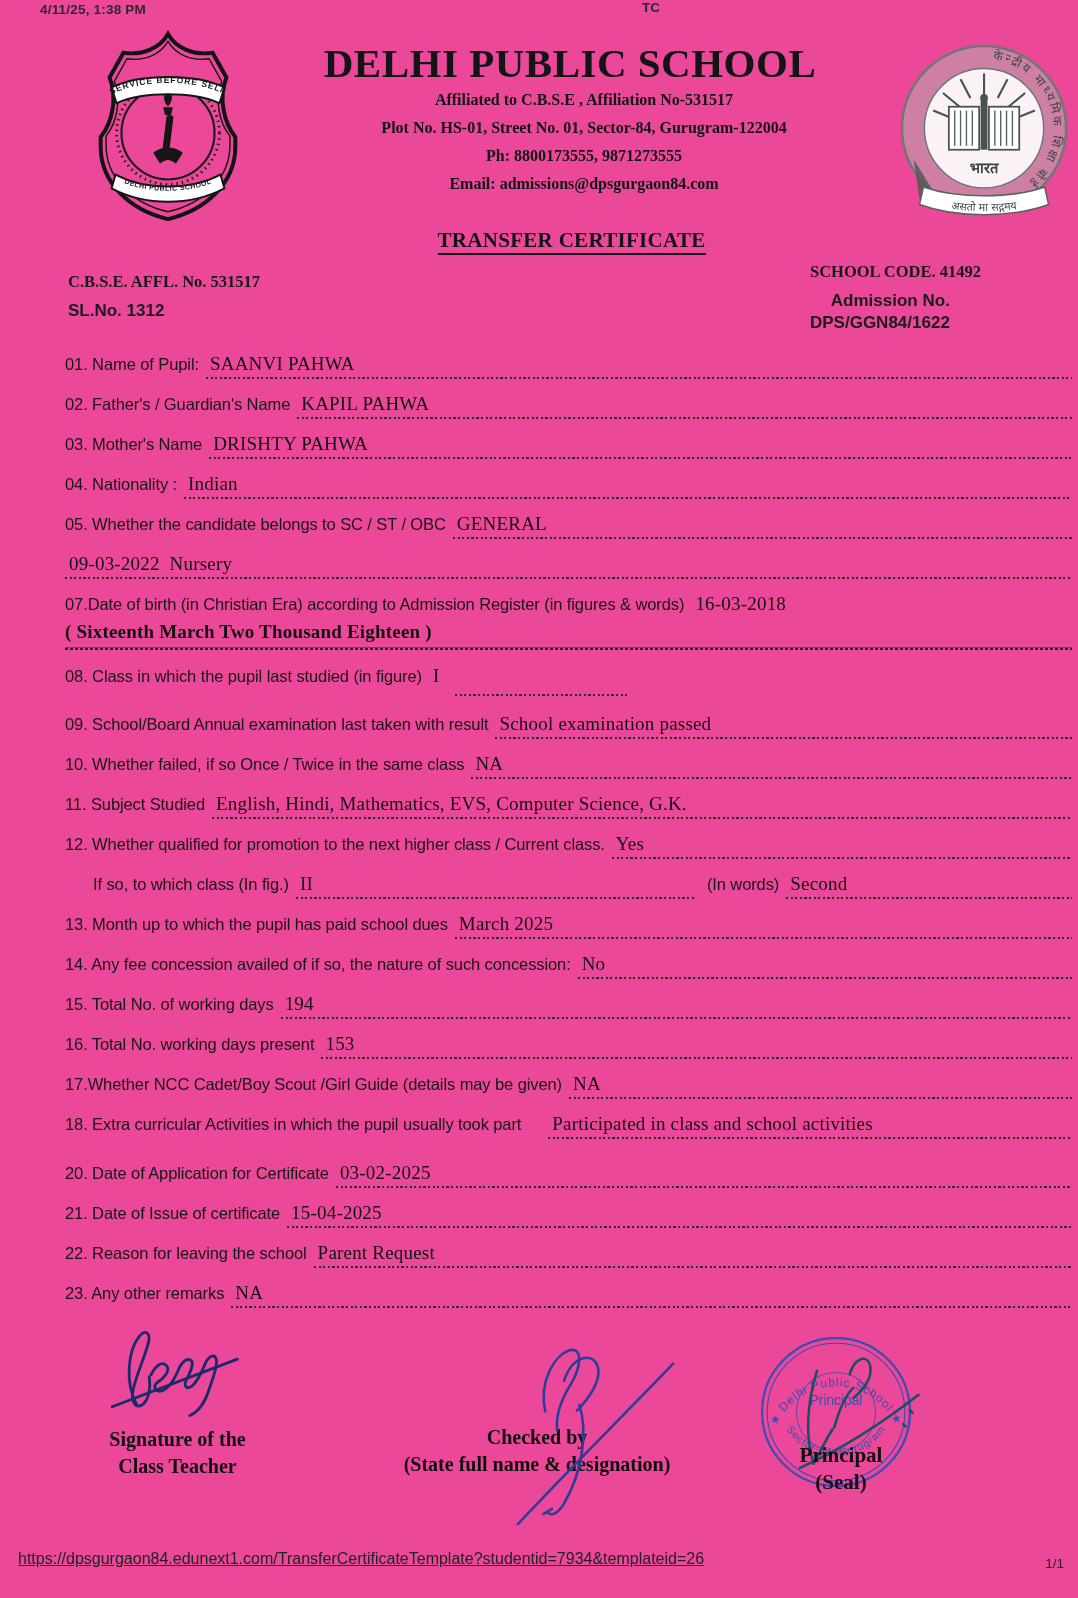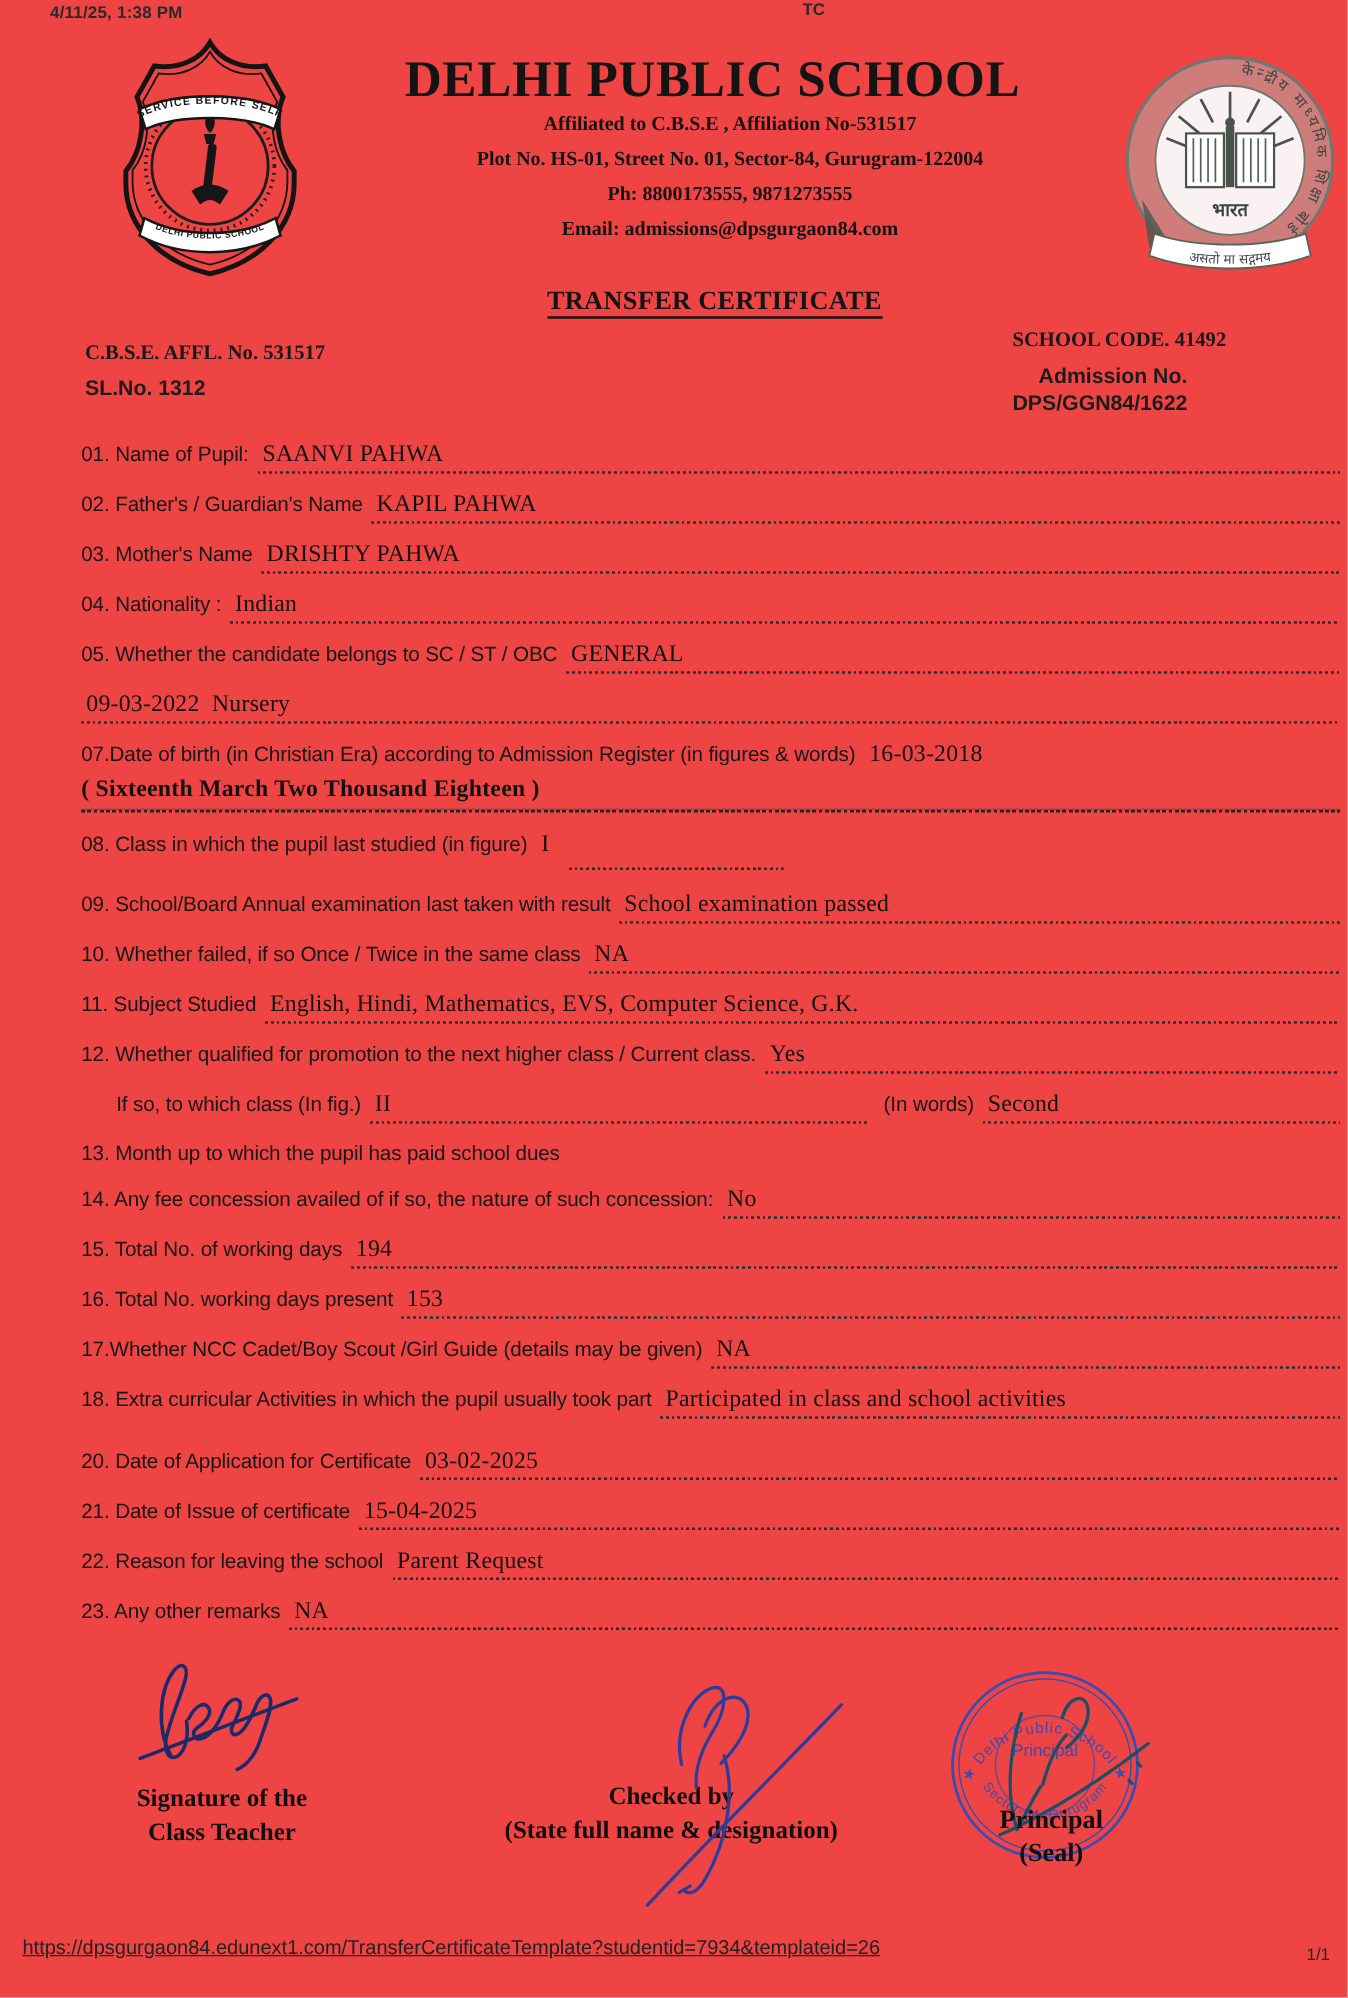--- a/index.html
+++ b/index.html
@@ -1,18 +1,18 @@
 <!DOCTYPE html>
 <html><head>
 <meta charset="utf-8">
 <style>
   html,body{margin:0;padding:0;background:#e8e8e8;}
   .page{
     position:relative; width:1078px; height:1598px; margin:0 auto;
-    background:#ef4444; overflow:hidden; color:#1a1a1a;
+    background:#ec4899; overflow:hidden; color:#1a1a1a;
     font-family:"Liberation Sans", sans-serif;
   }
   
   .ts{position:absolute; left:40px; top:2px; font-size:13.5px; font-weight:600; color:#2a2a2a; letter-spacing:.2px;}
   .tc{position:absolute; left:642px; top:0px; font-size:13.5px; font-weight:600; color:#2a2a2a;}
   .footer-url{position:absolute; left:18px; top:1550px; font-size:16px; color:#222;text-decoration:underline;}
   .footer-page{position:absolute; right:14px; top:1556px; font-size:13.5px; color:#222;}
 
   
   .dps-logo{position:absolute; left:62px; top:28px; width:212px; height:198px;}
@@ -42,21 +42,21 @@
   .fullline{height:3px; margin:2px 0 14px 0;
     background-image:repeating-linear-gradient(90deg,#222 0 3px,transparent 3px 5px),
                      linear-gradient(#555,#555);
     background-size:100% 2px,100% 1px; background-position:left bottom,left top; background-repeat:no-repeat;}
   .shortline{height:2.4px; width:172px; margin:3px 0 16px 390px;
     background-image:repeating-linear-gradient(90deg,#2c2c2c 0 2.2px,transparent 2.2px 4.6px);}
   .wordsrow{margin:-4px 0 4px 0;font-weight:bold;}
   .sub{padding-left:28px;}
   .uline-fig{flex:0 0 395px;}
   .lbl2{padding-left:12px;}
-  .gap-lg{margin-bottom:22px;}
+  .gap-lg{margin-bottom:22px;gap:20px;}
 
   
   .sig-area{position:absolute; top:1312px; left:0; right:0; height:235px;}
   .sig-label{position:absolute; text-align:center; font-family:"Liberation Serif", serif; font-weight:bold;
              font-size:20px; line-height:27px; color:#101010;}
   .teacher-label{left:70px; top:114px; width:215px;}
   .checked-label{left:362px; top:112px; width:350px;}
   .principal-label{left:756px; top:130px; width:170px; font-size:21px; z-index:4;}
   .sig-svg{position:absolute; overflow:visible;}
   .teacher-sig{left:98px; top:8px; width:150px; height:102px;}
@@ -205,20 +205,21 @@
       </div>
     <div class="frow sub">
       <span class="flabel">If so, to which class (In fig.)</span>
       <span class="uline uline-fig"><span class="fvalue">II</span></span>
       <span class="flabel lbl2">(In words)</span>
       <span class="uline"><span class="fvalue">Second</span></span>
     </div>
 
     <div class="frow">
         <span class="flabel">13. Month up to which the pupil has paid school dues</span>
+        <span class="uline"><span class="fvalue">March 2025</span></span>
       </div>
     <div class="frow">
         <span class="flabel">14. Any fee concession availed of if so, the nature of such concession:</span>
         <span class="uline"><span class="fvalue">No</span></span>
       </div>
     <div class="frow">
         <span class="flabel">15. Total No. of working days</span>
         <span class="uline"><span class="fvalue">194</span></span>
       </div>
     <div class="frow">

